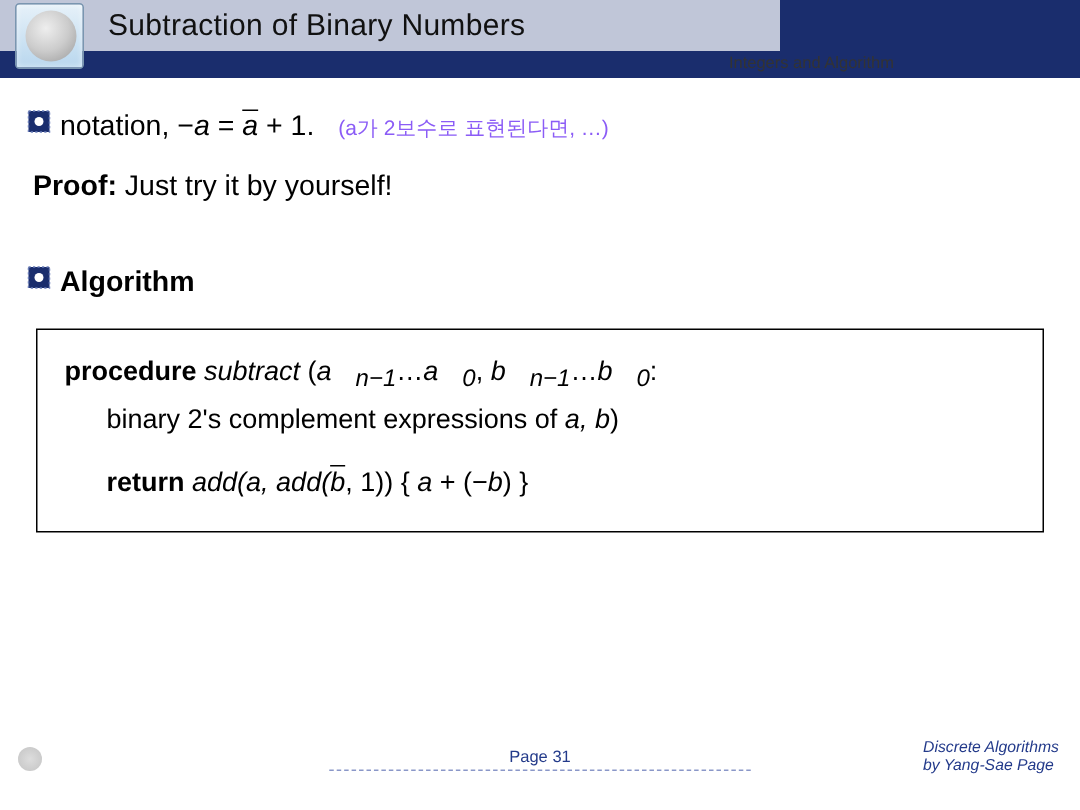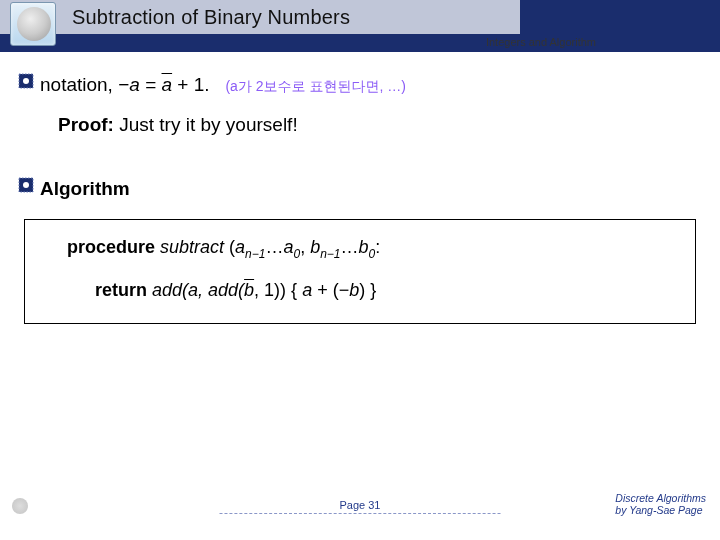--- a/index.html
+++ b/index.html
@@ -14,27 +14,27 @@
   .section-label { position: absolute; top: 36px; right: 16px; font-size: 11px; color: #333; }
   .content { position: absolute; top: 70px; left: 18px; width: 684px; }
   .bullet { display: flex; align-items: flex-start; margin-bottom: 6px; }
   .bullet-marker { width: 16px; height: 16px; margin-top: 3px; margin-right: 6px; flex-shrink: 0; }
   .bullet-marker svg { width: 16px; height: 16px; }
   .line { font-size: 19px; color: #000; line-height: 1.6; }
   .theorem-word { text-decoration: underline dotted; font-weight: bold; }
   .italic { font-style: italic; }
   .overline { text-decoration: overline; font-style: italic; }
   .note { font-size: 14px; color: #8b5cf6; }
-  .proof { font-size: 19px; margin-left: 40px; margin-top: 14px; }
+  .proof { font-size: 19px; margin-left: 4px; margin-top: 14px; }
   .proof-label { font-weight: bold; }
   .algo-block { margin-top: 38px; }
   .codebox { margin: 14px 6px 0 6px; border: 1.5px solid #000; padding: 14px 18px 18px 18px; }
   .codebox .line { font-size: 18px; line-height: 1.55; }
-  .kw { font-weight: bold; margin-left: 24px; }
-  .sub { font-size: 12px; vertical-align: sub; font-style: italic; }
+  .kw { font-weight: bold; }
+  .sub { font-size: 16px; vertical-align: sub; font-style: italic; margin-left: 16px; }
   .footer { position: absolute; bottom: 22px; left: 0; width: 720px; height: 26px; }
   .page { position: absolute; left: 50%; transform: translateX(-50%); bottom: 4px; font-size: 11px; color: #233a8a; border-bottom: 1px dashed #8a97c8; padding: 0 120px 2px; }
   .credits { position: absolute; right: 14px; bottom: 2px; text-align: left; font-size: 10.5px; font-style: italic; color: #233a8a; line-height: 1.15; }
   .logo { position: absolute; left: 12px; bottom: 4px; width: 30px; height: 16px; opacity: .5; }
   .logo::before { content: ""; position: absolute; width: 16px; height: 16px; border-radius: 50%; background: radial-gradient(circle,#bbb,#888); }
 </style>
 </head>
 <body>
 
 <div class="header">
@@ -78,20 +78,23 @@
             <circle cx="8" cy="8" r="3" fill="#fff"></circle>
           </svg>
       </span>
       <span class="line" style="font-weight:bold;">Algorithm</span>
     </div>
 
     <div class="codebox">
       <div class="line">
         <span class="kw">procedure</span><span class="italic"> subtract </span><span>(</span><span class="italic">a</span><span class="sub">n−1</span><span>…</span><span class="italic">a</span><span class="sub">0</span><span>, </span><span class="italic">b</span><span class="sub">n−1</span><span>…</span><span class="italic">b</span><span class="sub">0</span><span>:</span>
       </div>
+      <div class="line" style="padding-left:28px;">
+        <span>binary 2's complement expressions of </span><span class="italic">a, b</span><span>)</span>
+      </div>
       <div class="line" style="padding-left:28px; margin-top:14px;">
         <span class="kw">return</span><span class="italic"> add(</span><span class="italic">a</span><span class="italic">, add(</span><span class="overline">b</span><span>, 1))  { </span><span class="italic">a</span><span> + (−</span><span class="italic">b</span><span>) }</span>
       </div>
     </div>
   </div>
 
 </div>
 
 <div class="footer">
   <div class="logo"></div>

